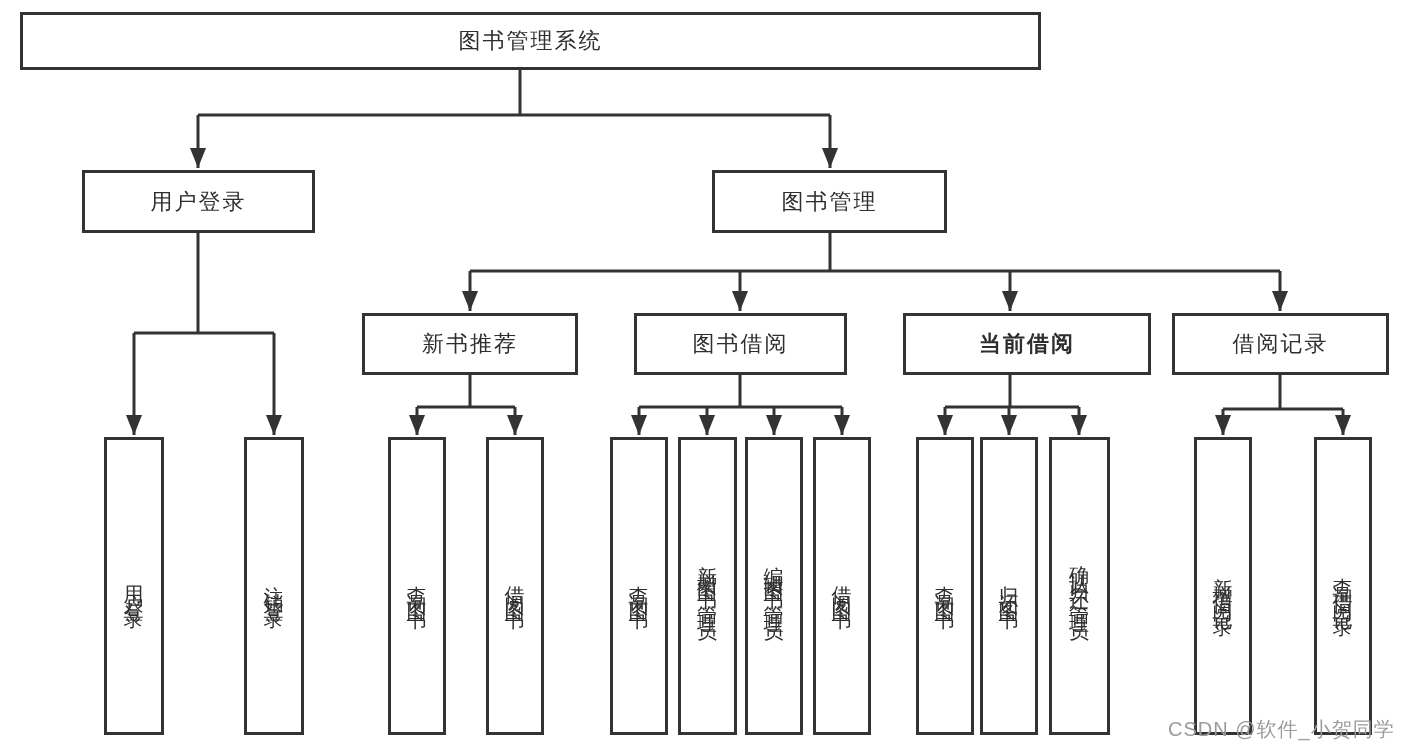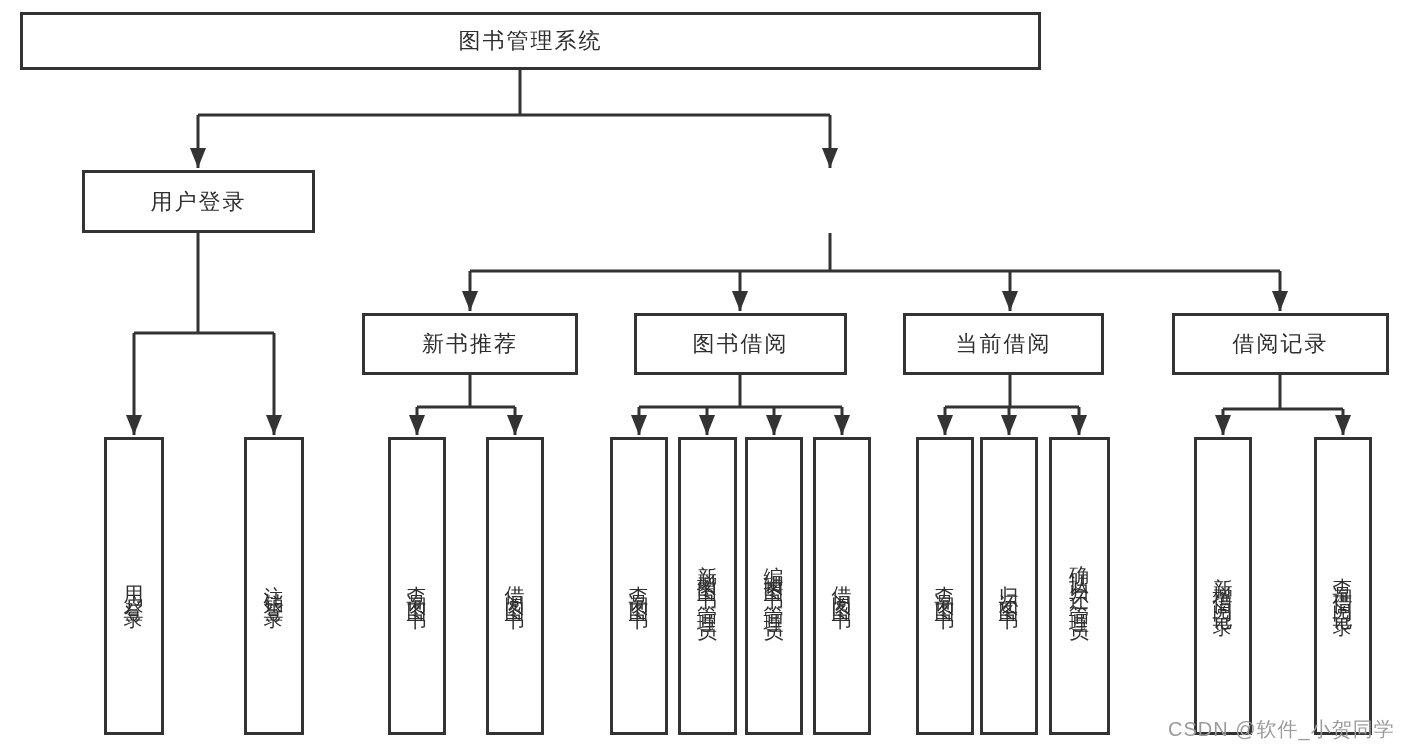--- a/index.html
+++ b/index.html
@@ -71,28 +71,31 @@
     <path class="ln" d="M1343,409 L1343,435" marker-end="url(#arw)"></path>
   </svg>
 
   <div class="node hnode" style="left:20px;top:12px;width:1021px;height:58px;">
     <span>图书管理系统</span>
   </div>
 
   <div class="node hnode" style="left:82px;top:170px;width:233px;height:63px;">
     <span>用户登录</span>
   </div>
+  <div class="node hnode" style="left:712px;top:170px;width:235px;height:63px;">
+    <span>图书管理</span>
+  </div>
 
   <div class="node hnode" style="left:362px;top:313px;width:216px;height:62px;font-family:Liberation Mono, monospace;">
     <span>新书推荐</span>
   </div>
   <div class="node hnode" style="left:634px;top:313px;width:213px;height:62px;font-family:Liberation Serif, serif;">
     <span>图书借阅</span>
   </div>
-  <div class="node hnode" style="left:903px;top:313px;width:201px;height:62px;">
+  <div class="node hnode" style="left:903px;top:313px;width:248px;height:62px;font-weight:bold;">
     <span>当前借阅</span>
   </div>
   <div class="node hnode" style="left:1172px;top:313px;width:217px;height:62px;">
     <span>借阅记录</span>
   </div>
 
   <div class="node vnode" style="left:104px;top:437px;width:60px;height:298px;">
     <span class="vlabel">用户登录</span>
   </div>
   <div class="node vnode" style="left:244px;top:437px;width:60px;height:298px;">

